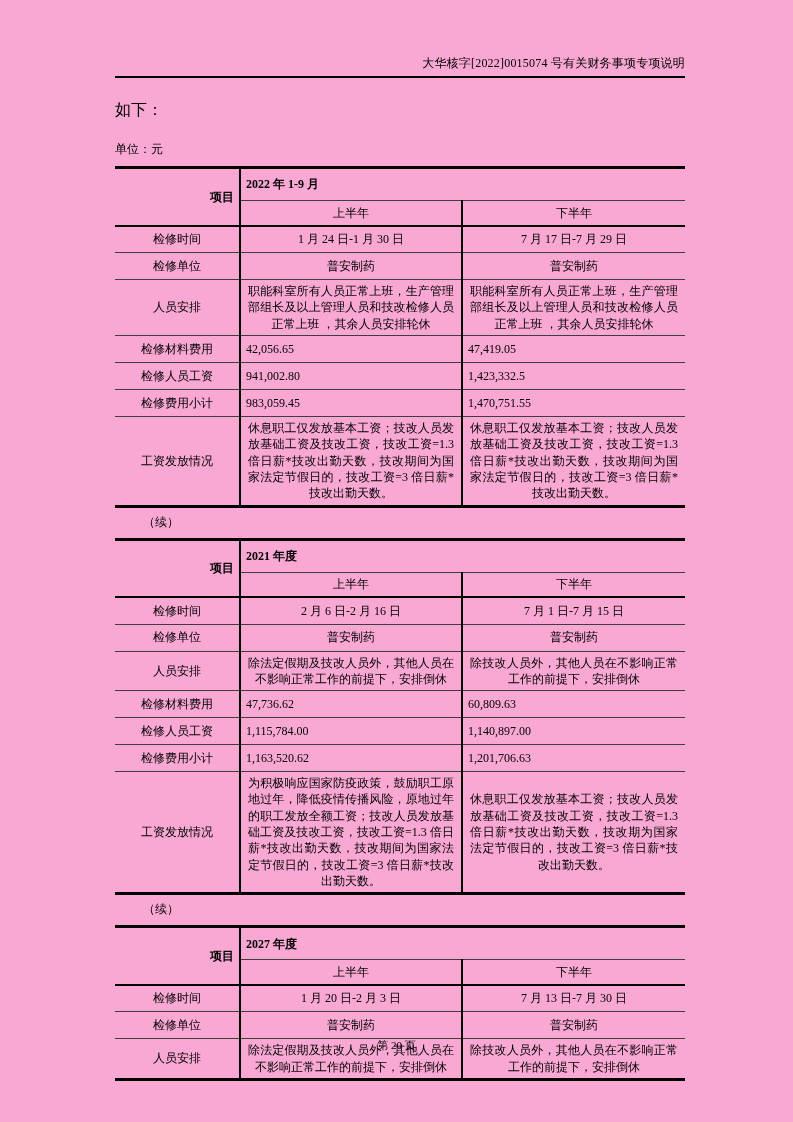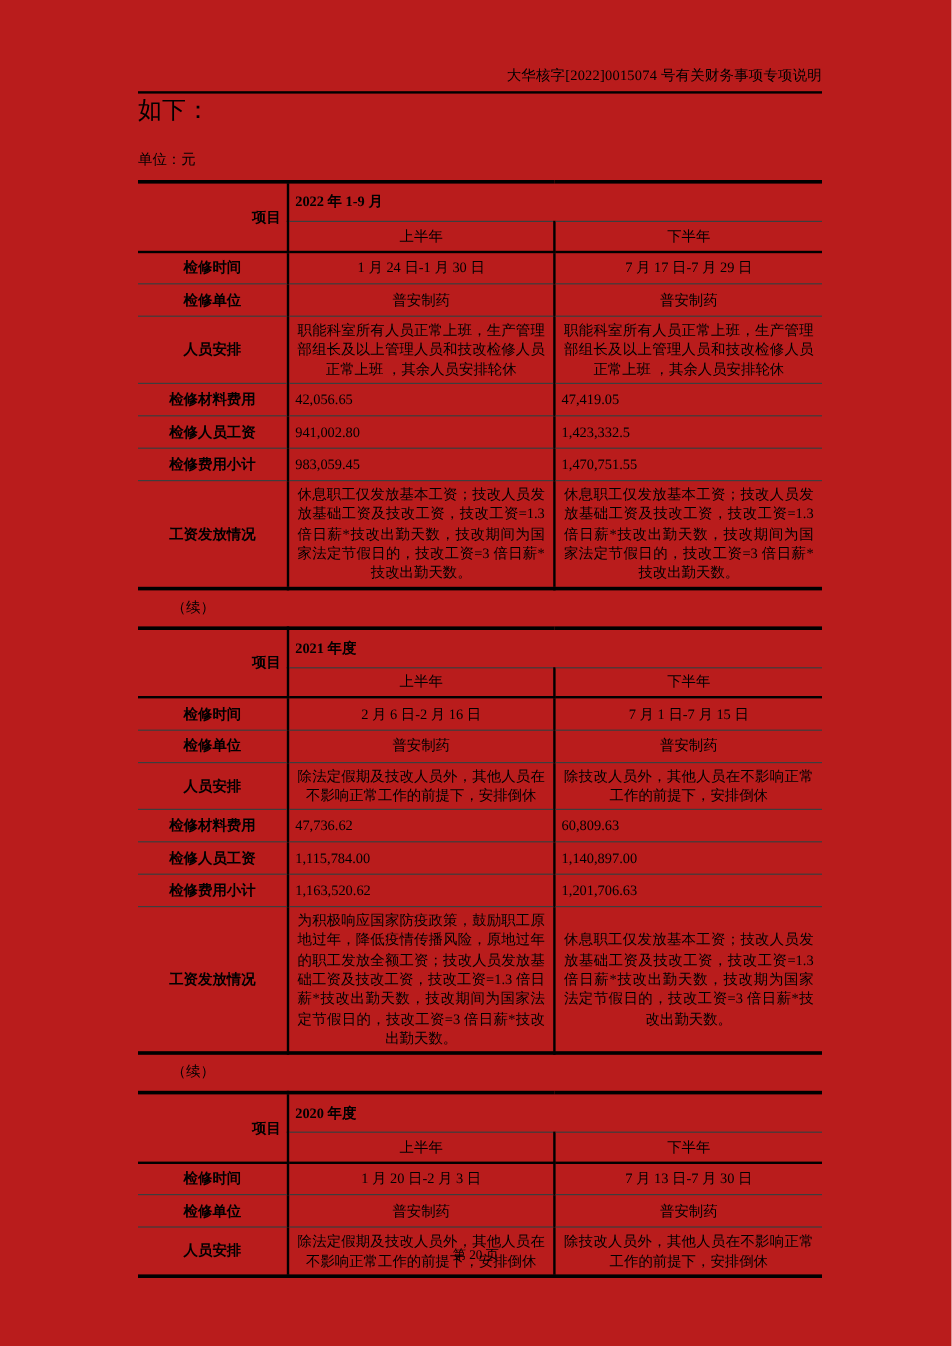--- a/index.html
+++ b/index.html
@@ -1,33 +1,33 @@
 <!DOCTYPE html>
 <html><head>
 <meta charset="utf-8">
 <style>
   html,body { margin:0; padding:0; background:#ffffff; }
   .page {
     position:relative;
     width:793px; height:1122px;
     box-sizing:border-box;
     padding:55px 108px 0 115px;
-    background:#b91c1c;
+    background:#f9a8d4;
     color:#000000;
     font-family:"Liberation Serif","DejaVu Serif",serif;
     overflow:hidden;
   }
   .doc-header {
     text-align:right;
     font-size:12px;
     letter-spacing:0.2px;
     padding-bottom:4px;
     border-bottom:2px solid #000;
   }
-  .intro { font-size:20px; }
+  .intro { font-size:16px; margin-top:22px; }
   .unit  { font-size:12px; margin-top:20px; margin-bottom:8px; }
 
   table.t {
     width:100%;
     border-collapse:collapse;
     table-layout:fixed;
     border-top:3px solid #000;
     border-bottom:3px solid #000;
     font-size:12px;
   }
@@ -43,21 +43,21 @@
   .t tr { height:27px; }
   .t tr.hr1 { height:33px; }
   .t tr.hr2 { height:25px; }
   .t td.v { border-right:2px solid #000; }
   .t td.item-h {
     font-weight:bold; text-align:right;
     border-top:none; border-bottom:2px solid #000;
   }
   .t td.period-h { font-weight:bold; text-align:left; border-top:none; }
   .t tr.hr2 td { border-bottom:2px solid #000; }
-  .t td.lbl { text-align:center;font-weight:bold; }
+  .t td.lbl { text-align:center; }
   .t td.cc  { text-align:center; }
   .t td.cn  { text-align:left; padding-right:7px; }
   .t td.cj  { text-align:justify; text-align-last:center; padding:3px 7px; }
 
   .cont { font-size:12px; margin:6px 0 7px 28px; }
   .footer {
     position:absolute; top:1038px; left:0; width:100%;
     text-align:center; font-size:11px;
   }
 </style>
@@ -185,21 +185,21 @@
 
   <table class="t">
     <colgroup>
         <col class="c0">
         <col class="c1">
         <col class="c2">
       </colgroup>
     <tbody>
       <tr class="hr1">
         <td rowspan="2" class="item-h v">项目</td>
-        <td colspan="2" class="period-h">2020 年度</td>
+        <td colspan="2" class="period-h">2027 年度</td>
       </tr>
       <tr class="hr2">
         <td class="cc v">上半年</td>
         <td class="cc">下半年</td>
       </tr>
       <tr>
         <td class="lbl v">检修时间</td>
         <td class="cc v">1 月 20 日-2 月 3 日</td>
         <td class="cc">7 月 13 日-7 月 30 日</td>
       </tr>

